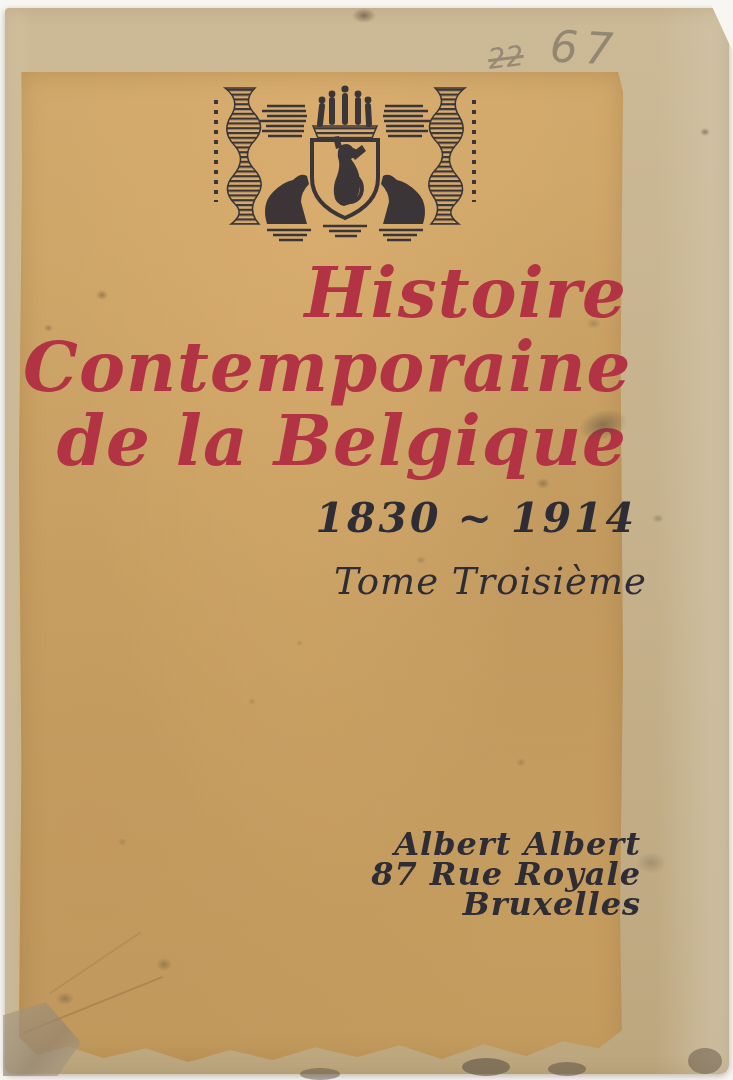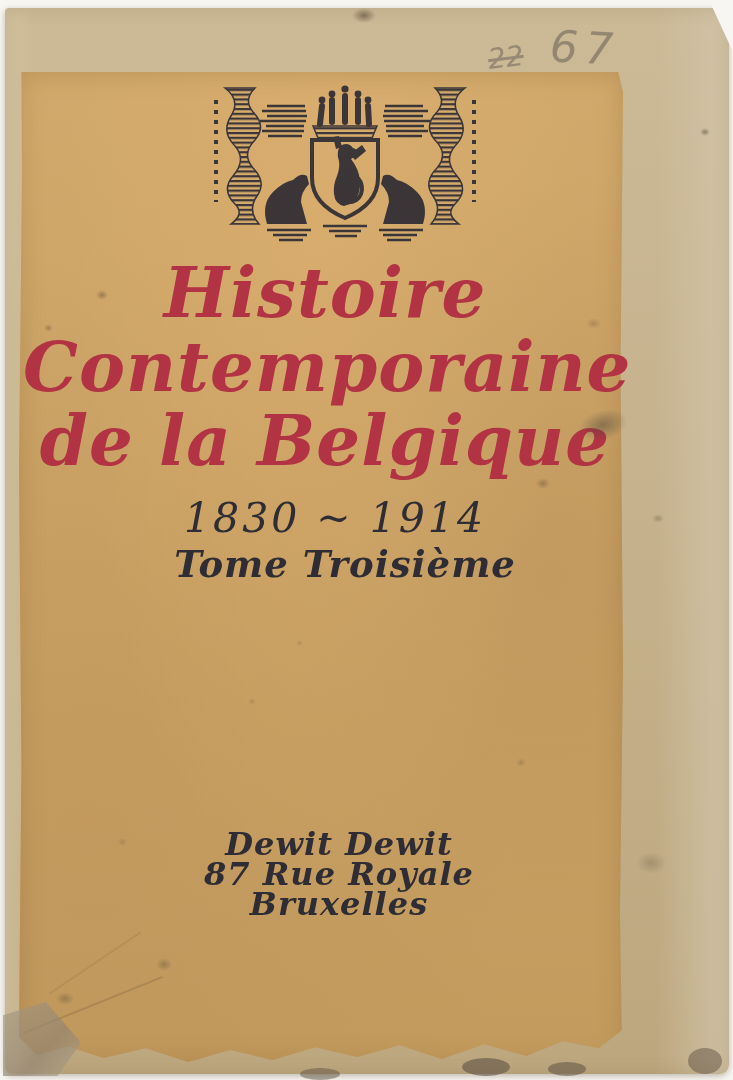--- a/index.html
+++ b/index.html
@@ -43,34 +43,34 @@
   }
   .hw-67{
     display:inline-block; font-size:44px; margin-left:26px; letter-spacing:7px;
     transform:rotate(3deg); opacity:.85; position:relative; top:-4px;
   }
   
   .emblem{ position:absolute; left:208px; top:84px; width:274px; height:172px;
            color:var(--ink-dark,#2e2c34); opacity:.92; }
   .emblem svg{ width:100%; height:100%; display:block; }
   
-  .print{ position:absolute; left:19px; width:604px; text-align:center; }
+  .print{ position:absolute; left:19px; width:604px; text-align:right; }
   .title-block{ top:256px; color:var(--title-red,#b23343); transform:translateX(4px); }
   .title-line{
     font-size:69px; line-height:74px; font-weight:bold; font-style:italic;
     letter-spacing:1px; white-space:nowrap;
   }
   .dates{
     top:494px; color:var(--ink-dark,#2e2c34); transform:translateX(14px);
-    font-size:41px; font-weight:normal; font-style:italic; letter-spacing:3px;
+    font-size:41px; font-weight:bold; font-style:italic; letter-spacing:3px;
   }
   .dates .sep{ padding:0 16px; }
   .volume{
-    top:542px; color:var(--ink-dark,#2e2c34); transform:translateX(24px);
-    font-size:37px; font-style:italic; font-weight:700; letter-spacing:1px;
+    top:560px; color:var(--ink-dark,#2e2c34); transform:translateX(24px);
+    font-size:37px; font-style:italic; font-weight:400; letter-spacing:1px;
   }
   .publisher{
     top:829px; color:var(--ink-dark,#2e2c34); transform:translateX(18px);
     font-style:italic; font-weight:600;
   }
   .publisher .pub-line{ font-size:32px; line-height:30px; letter-spacing:1px; }
   
   .stain{ position:absolute; border-radius:50%; pointer-events:none; }
   .crease{ position:absolute; height:2px; background:rgba(120,95,60,.30); pointer-events:none; }
   .worn-corner{
@@ -165,21 +165,21 @@
     <div class="title-line">de la Belgique</div>
   </div>
 
   <div class="print dates">
     <span>1830</span><span class="sep">~</span><span>1914</span>
   </div>
 
   <div class="print volume">Tome Troisième</div>
 
   <div class="print publisher">
-    <div class="pub-line">Dewit Dewit</div>
+    <div class="pub-line">Albert Albert</div>
     <div class="pub-line">87 Rue Royale</div>
     <div class="pub-line">Bruxelles</div>
   </div>
 
   <div class="stain" style="left:352px;top:8px;width:24px;height:15px;background:radial-gradient(closest-side,rgba(70,55,40,.55),rgba(0,0,0,0));"></div>
   <div class="stain" style="left:578px;top:410px;width:50px;height:30px;background:radial-gradient(closest-side,rgba(80,70,60,.5),rgba(0,0,0,0));transform:rotate(-15deg);"></div>
   <div class="stain" style="left:536px;top:478px;width:14px;height:11px;background:radial-gradient(closest-side,rgba(90,70,50,.4),rgba(0,0,0,0));"></div>
   <div class="stain" style="left:96px;top:290px;width:12px;height:10px;background:radial-gradient(closest-side,rgba(90,70,50,.45),rgba(0,0,0,0));"></div>
   <div class="stain" style="left:44px;top:324px;width:9px;height:8px;background:radial-gradient(closest-side,rgba(90,70,50,.4),rgba(0,0,0,0));"></div>
   <div class="stain" style="left:586px;top:318px;width:15px;height:11px;background:radial-gradient(closest-side,rgba(100,80,55,.3),rgba(0,0,0,0));"></div>

